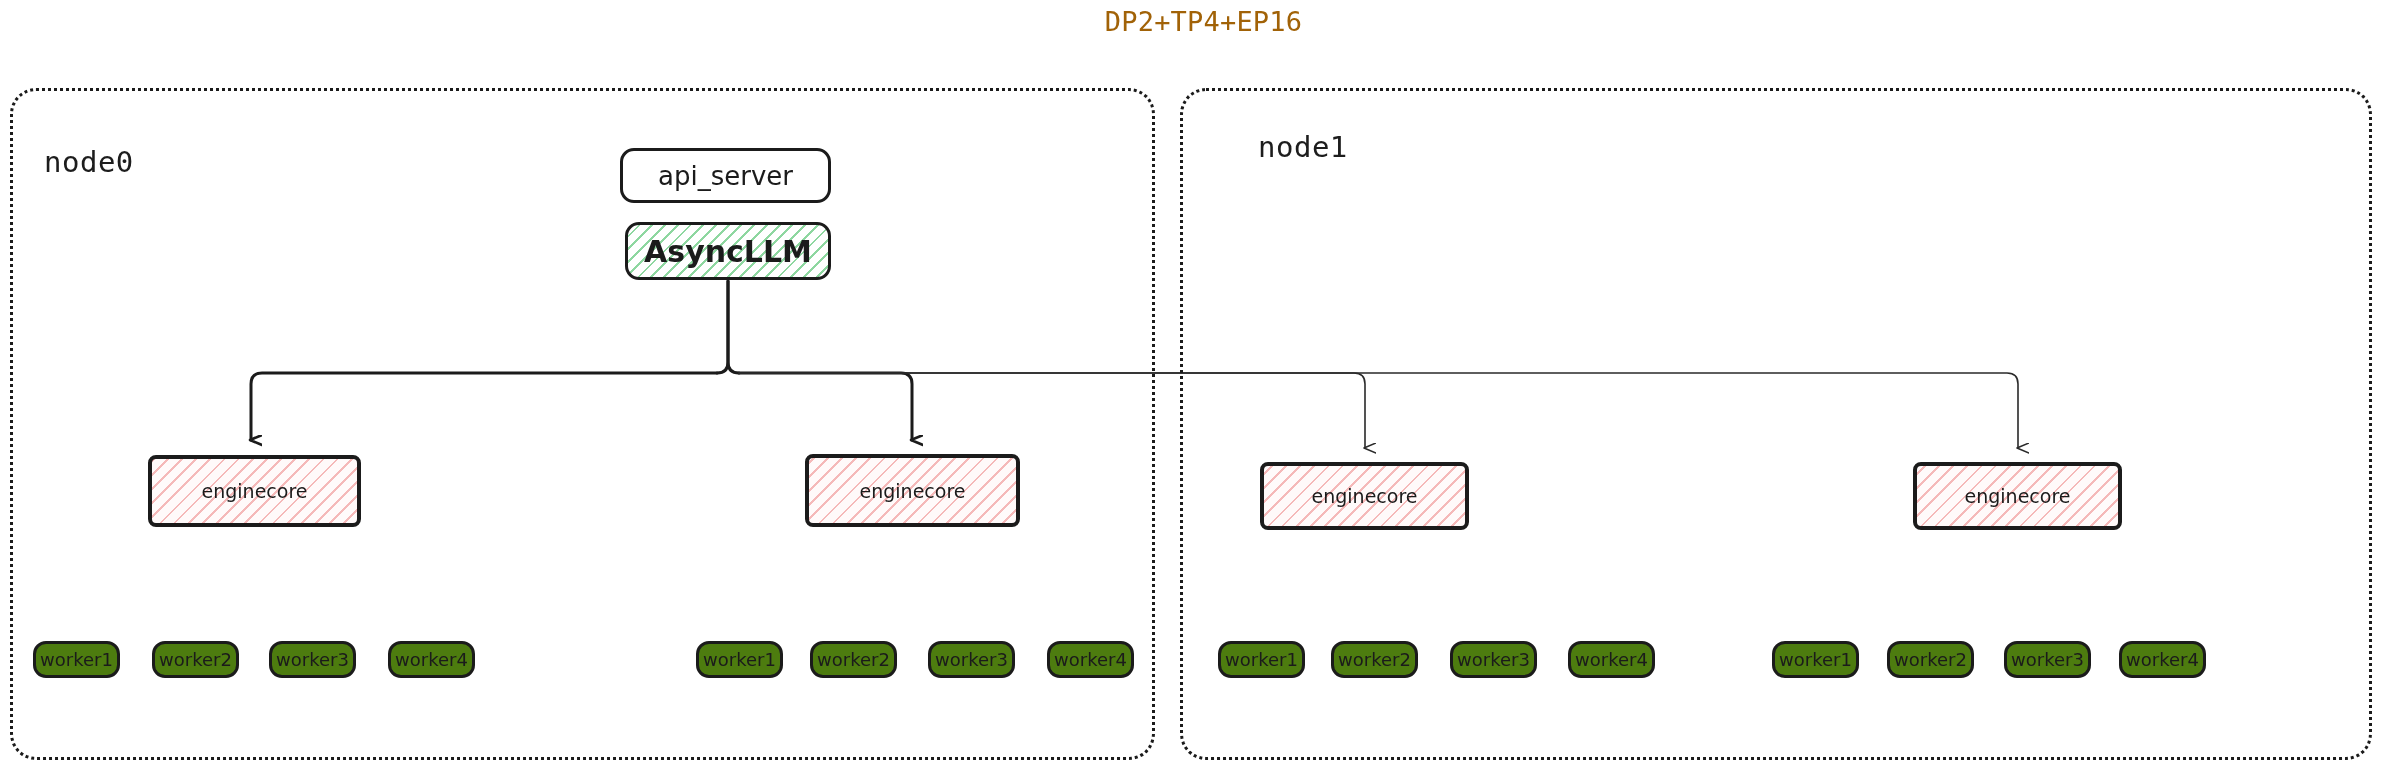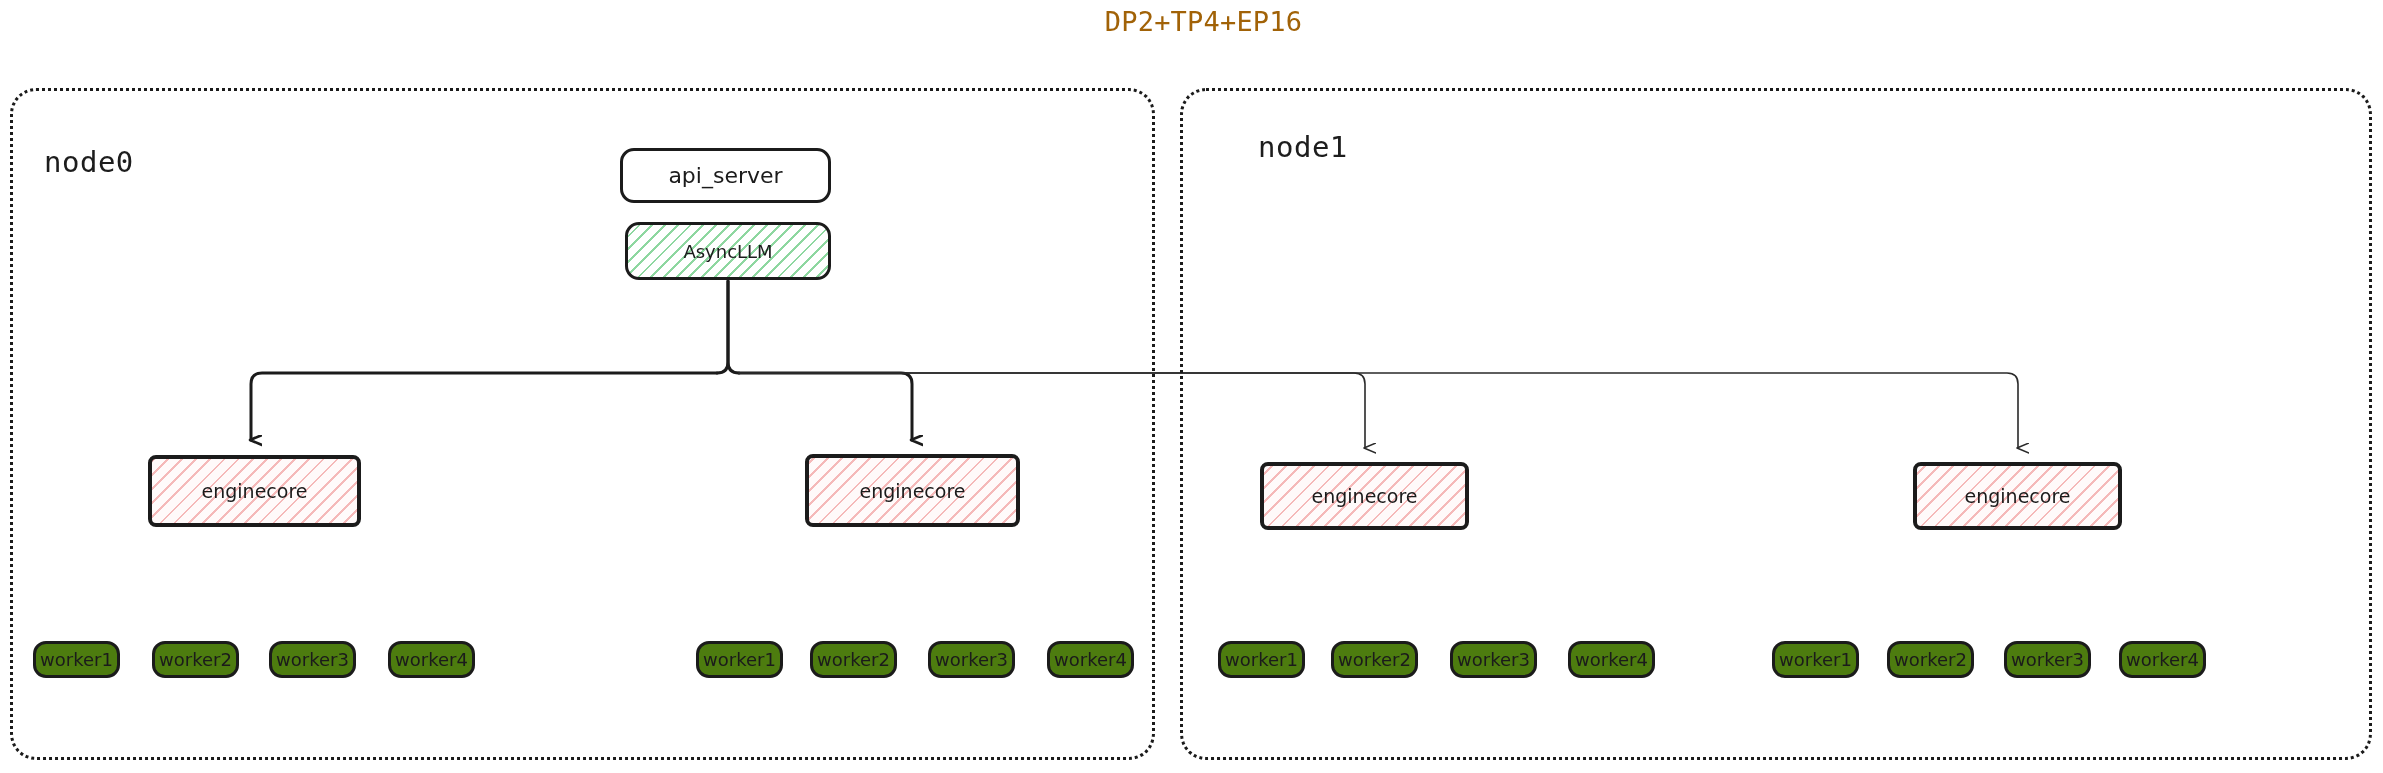--- a/index.html
+++ b/index.html
@@ -47,34 +47,35 @@
     box-sizing: border-box;
     display: flex;
     align-items: center;
     justify-content: center;
     color: #1b1b1b;
     background: #ffffff;
   }
   .box-api {
     border: 3px solid #1b1b1b;
     border-radius: 14px;
-    font-size: 22px;
+    font-size: 26px;
   }
   .box-async {
     border: 3px solid #1b1b1b;
     border-radius: 14px;
-    font-size: 18px;
+    font-size: 30px;
     background-color: #ffffff;
     background-image: repeating-linear-gradient(
       -45deg,
       rgba(255,255,255,0) 0px,
       rgba(255,255,255,0) 7px,
       #8ed7a0 7px,
       #8ed7a0 9px
     );
+    font-weight: bold;
   }
   .box-engine {
     border: 4px solid #1b1b1b;
     border-radius: 8px;
     font-size: 19px;
     background-color: #fffafa;
     background-image: repeating-linear-gradient(
       -45deg,
       rgba(255,255,255,0) 0px,
       rgba(255,255,255,0) 8px,

